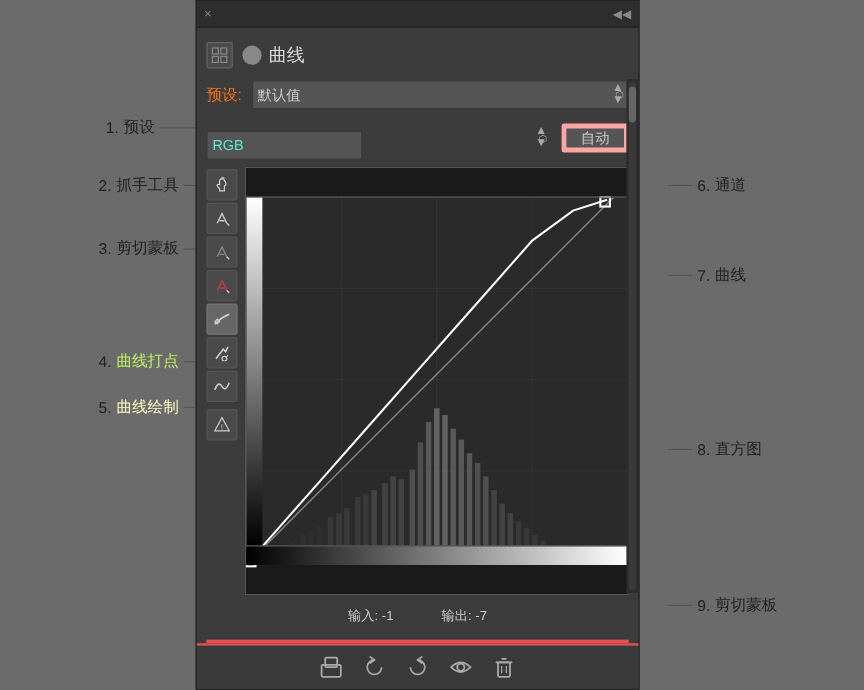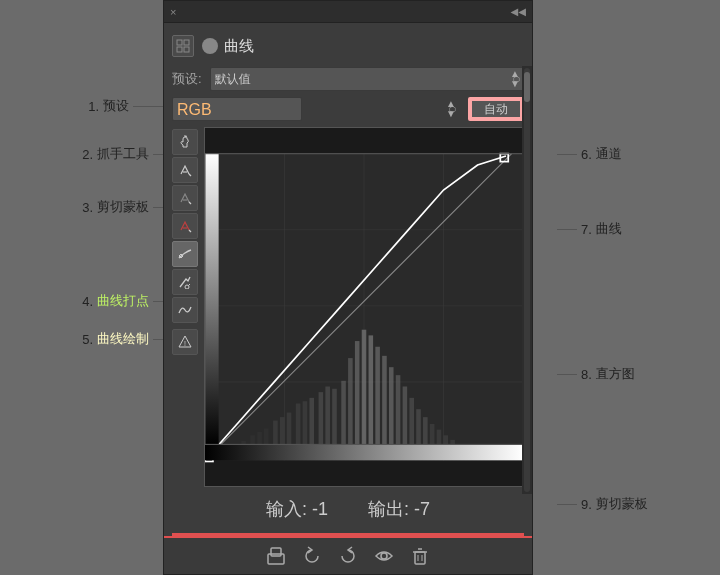--- a/index.html
+++ b/index.html
@@ -116,21 +116,21 @@
     }
 
     
     .row {
       display: flex;
       align-items: center;
       gap: 8px;
     }
 
     .row-label {
-      color: #a3a3a3;
+      color: #f97316;
       font-size: 13px;
       white-space: nowrap;
     }
 
     
     .preset-select {
       flex: 1;
       background: #555;
       border: 1px solid #3a3a3a;
       color: #ccc;
@@ -157,29 +157,30 @@
       right: 4px;
       color: #aaa;
       font-size: 8px;
       pointer-events: none;
     }
 
     
     .channel-select {
       background: #555;
       border: 1px solid #3a3a3a;
-      color: #fdba74;
+      color: #5eead4;
       height: 24px;
       padding: 0 4px;
-      font-size: 16px;
+      font-size: 12px;
       border-radius: 2px;
       cursor: pointer;
       appearance: none;
       -webkit-appearance: none;
       width: 130px;
+      margin-top: 12px;
     }
 
     .auto-btn {
       background: #555;
       border: 4px solid #fca5a5;
       color: #ccc;
       height: 24px;
       padding: 0 12px;
       font-size: 12px;
       border-radius: 2px;
@@ -240,21 +241,21 @@
       width: 100%;
       height: 100%;
     }
 
     
     .io-row {
       display: flex;
       justify-content: center;
       gap: 40px;
       padding: 4px 0;
-      font-size: 18px;
+      font-size: 11px;
       color: #ccc;
     }
 
     
     .bottom-toolbar {
       display: flex;
       align-items: center;
       justify-content: center;
       gap: 12px;
       padding: 6px 8px;

